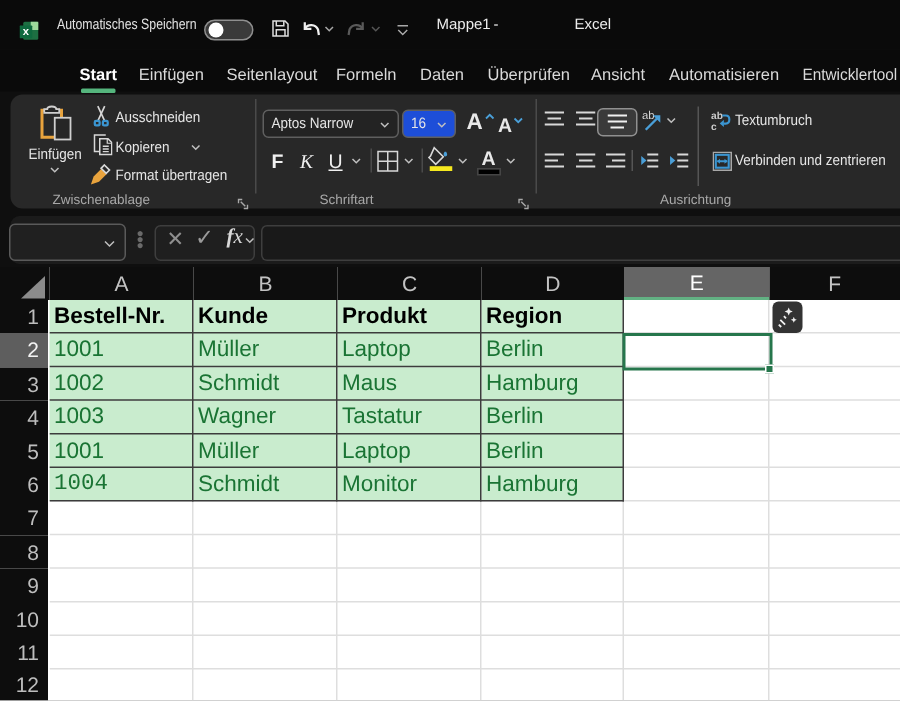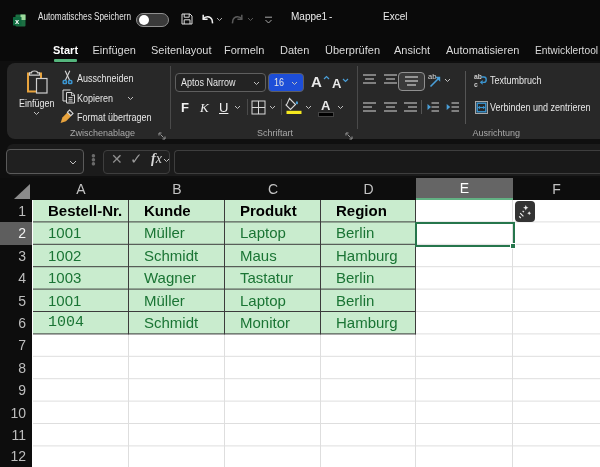--- a/index.html
+++ b/index.html
@@ -9,35 +9,35 @@
   #app { position:relative; width:600px; height:467px; background:#0f0f0f; }
 
   #titlebar { position:absolute; left:0; top:0; width:600px; height:33px; background:#0a0a0a; }
   .tb-txt { color:#e2e2e2; font-size:10px; }
 
   #tabs { position:absolute; left:0; top:33px; width:600px; height:28px; background:#0a0a0a; }
   .tab { position:absolute; top:11px; font-size:11px; color:#dadada; white-space:nowrap; }
 
   #ribbon { position:absolute; left:0; top:61px; width:600px; height:82px; }
   #ribboncard { position:absolute; left:7px; top:2px; width:593px; height:76px; background:#282828; border-radius:8px 0 0 8px; }
-  .grplabel { position:absolute; top:67px; font-size:9px; color:#a8a8a8; text-align:right; }
+  .grplabel { position:absolute; top:67px; font-size:9px; color:#a8a8a8; text-align:left; }
   .vsep { position:absolute; width:1px; background:#4a4a4a; }
   .rb-txt { position:absolute; color:#e6e6e6; font-size:10px; white-space:nowrap;
     transform:scaleX(0.9); transform-origin:0 50%; }
   .sx82 { transform:scaleX(0.82); transform-origin:0 50%; display:inline-block; }
 
   #fbar { position:absolute; left:0; top:143px; width:600px; height:34px; }
   #fbarcard { position:absolute; left:7px; top:1px; width:593px; height:32px; background:#1b1b1b; border-radius:6px 0 0 6px; }
 
   #grid { position:absolute; left:0; top:178px; width:600px; height:289px; background:#fff; }
   .colhdr { position:absolute; top:0; height:22px; background:#0d0d0d; color:#c2c2c2;
      font-size:14px; text-align:center; line-height:22px; }
   .rowhdr { position:absolute; left:0; width:32px; background:#0d0d0d; color:#bdbdbd;
      font-size:14px; text-align:right; padding-right:6px; }
-  .cell { position:absolute; font-size:15px; padding-left:15px; white-space:nowrap; overflow:hidden; }
+  .cell { position:absolute; font-size:15px; padding-left:3px; white-space:nowrap; overflow:hidden; }
   .green { background:#c9ecce; color:#1a7434; }
   .ghdr  { background:#c9ecce; color:#000; font-weight:bold; }
 </style>
 </head>
 <body>
 <div id="app">
 
   <div id="titlebar">
     <svg class="abs" style="left:13px; top:14px;" width="13" height="13" viewBox="0 0 13 13">
       <rect x="2.5" y="0.5" width="10" height="12" rx="1" fill="#1d6f42"></rect>

